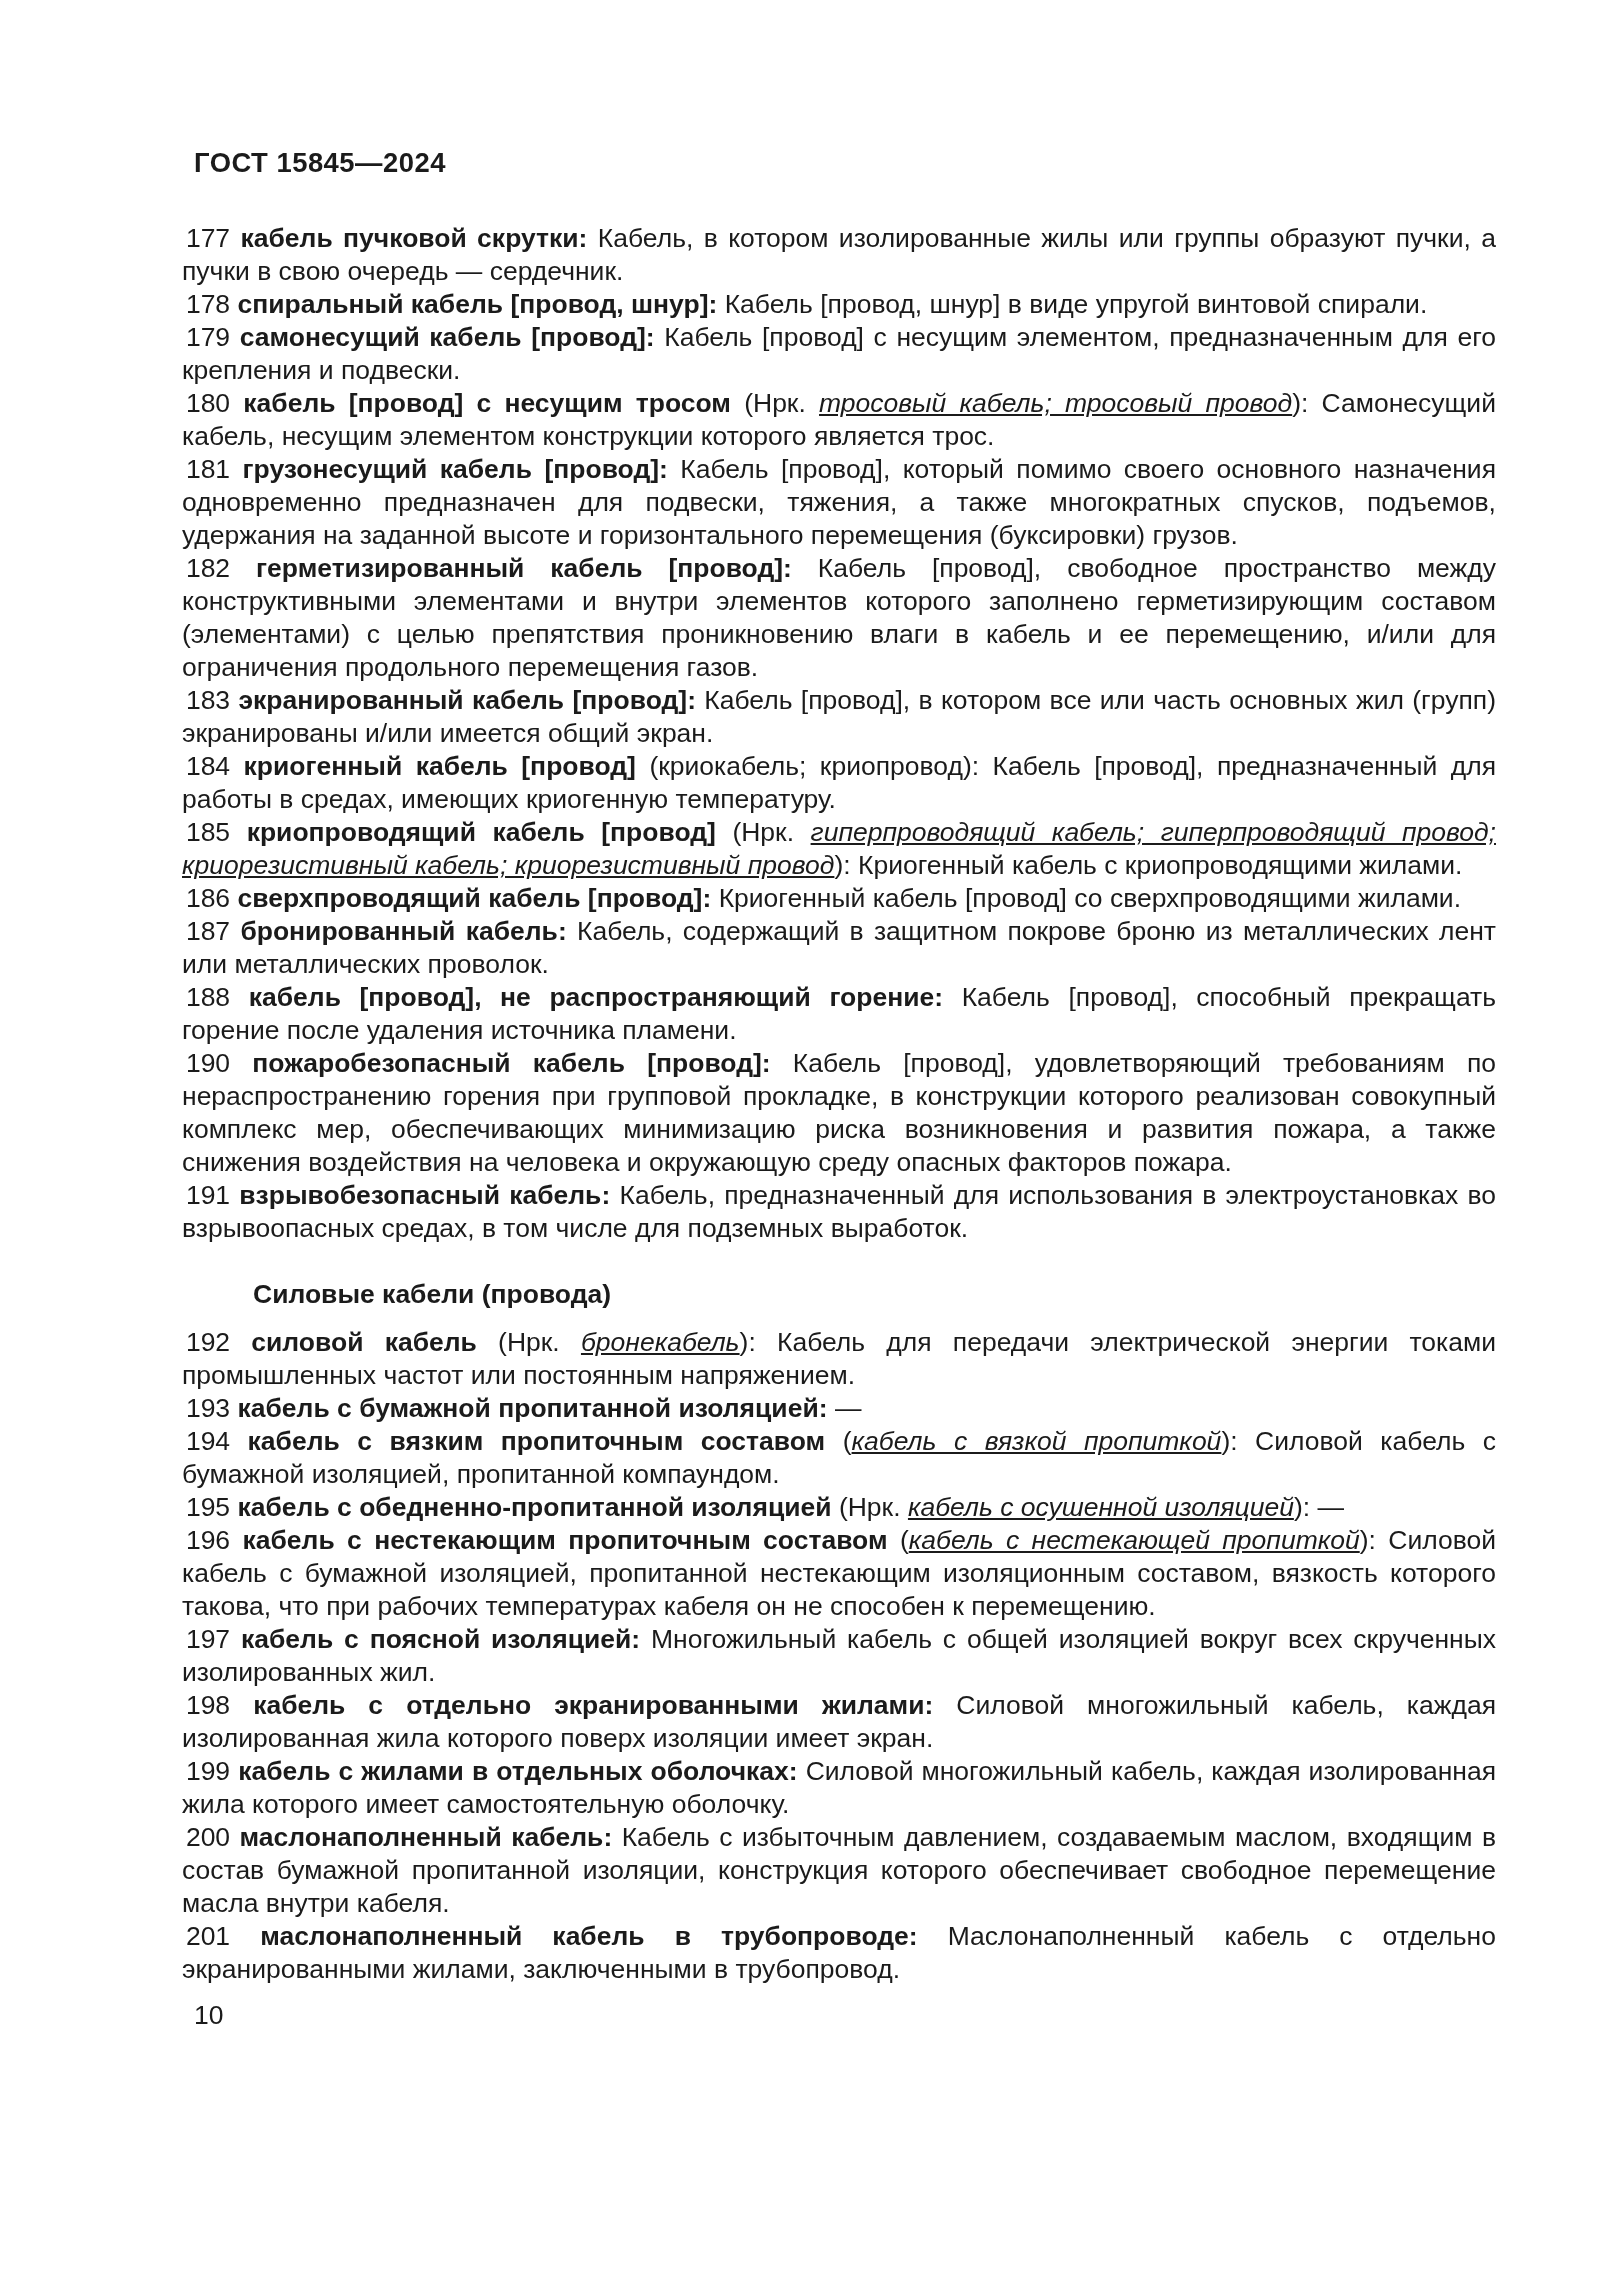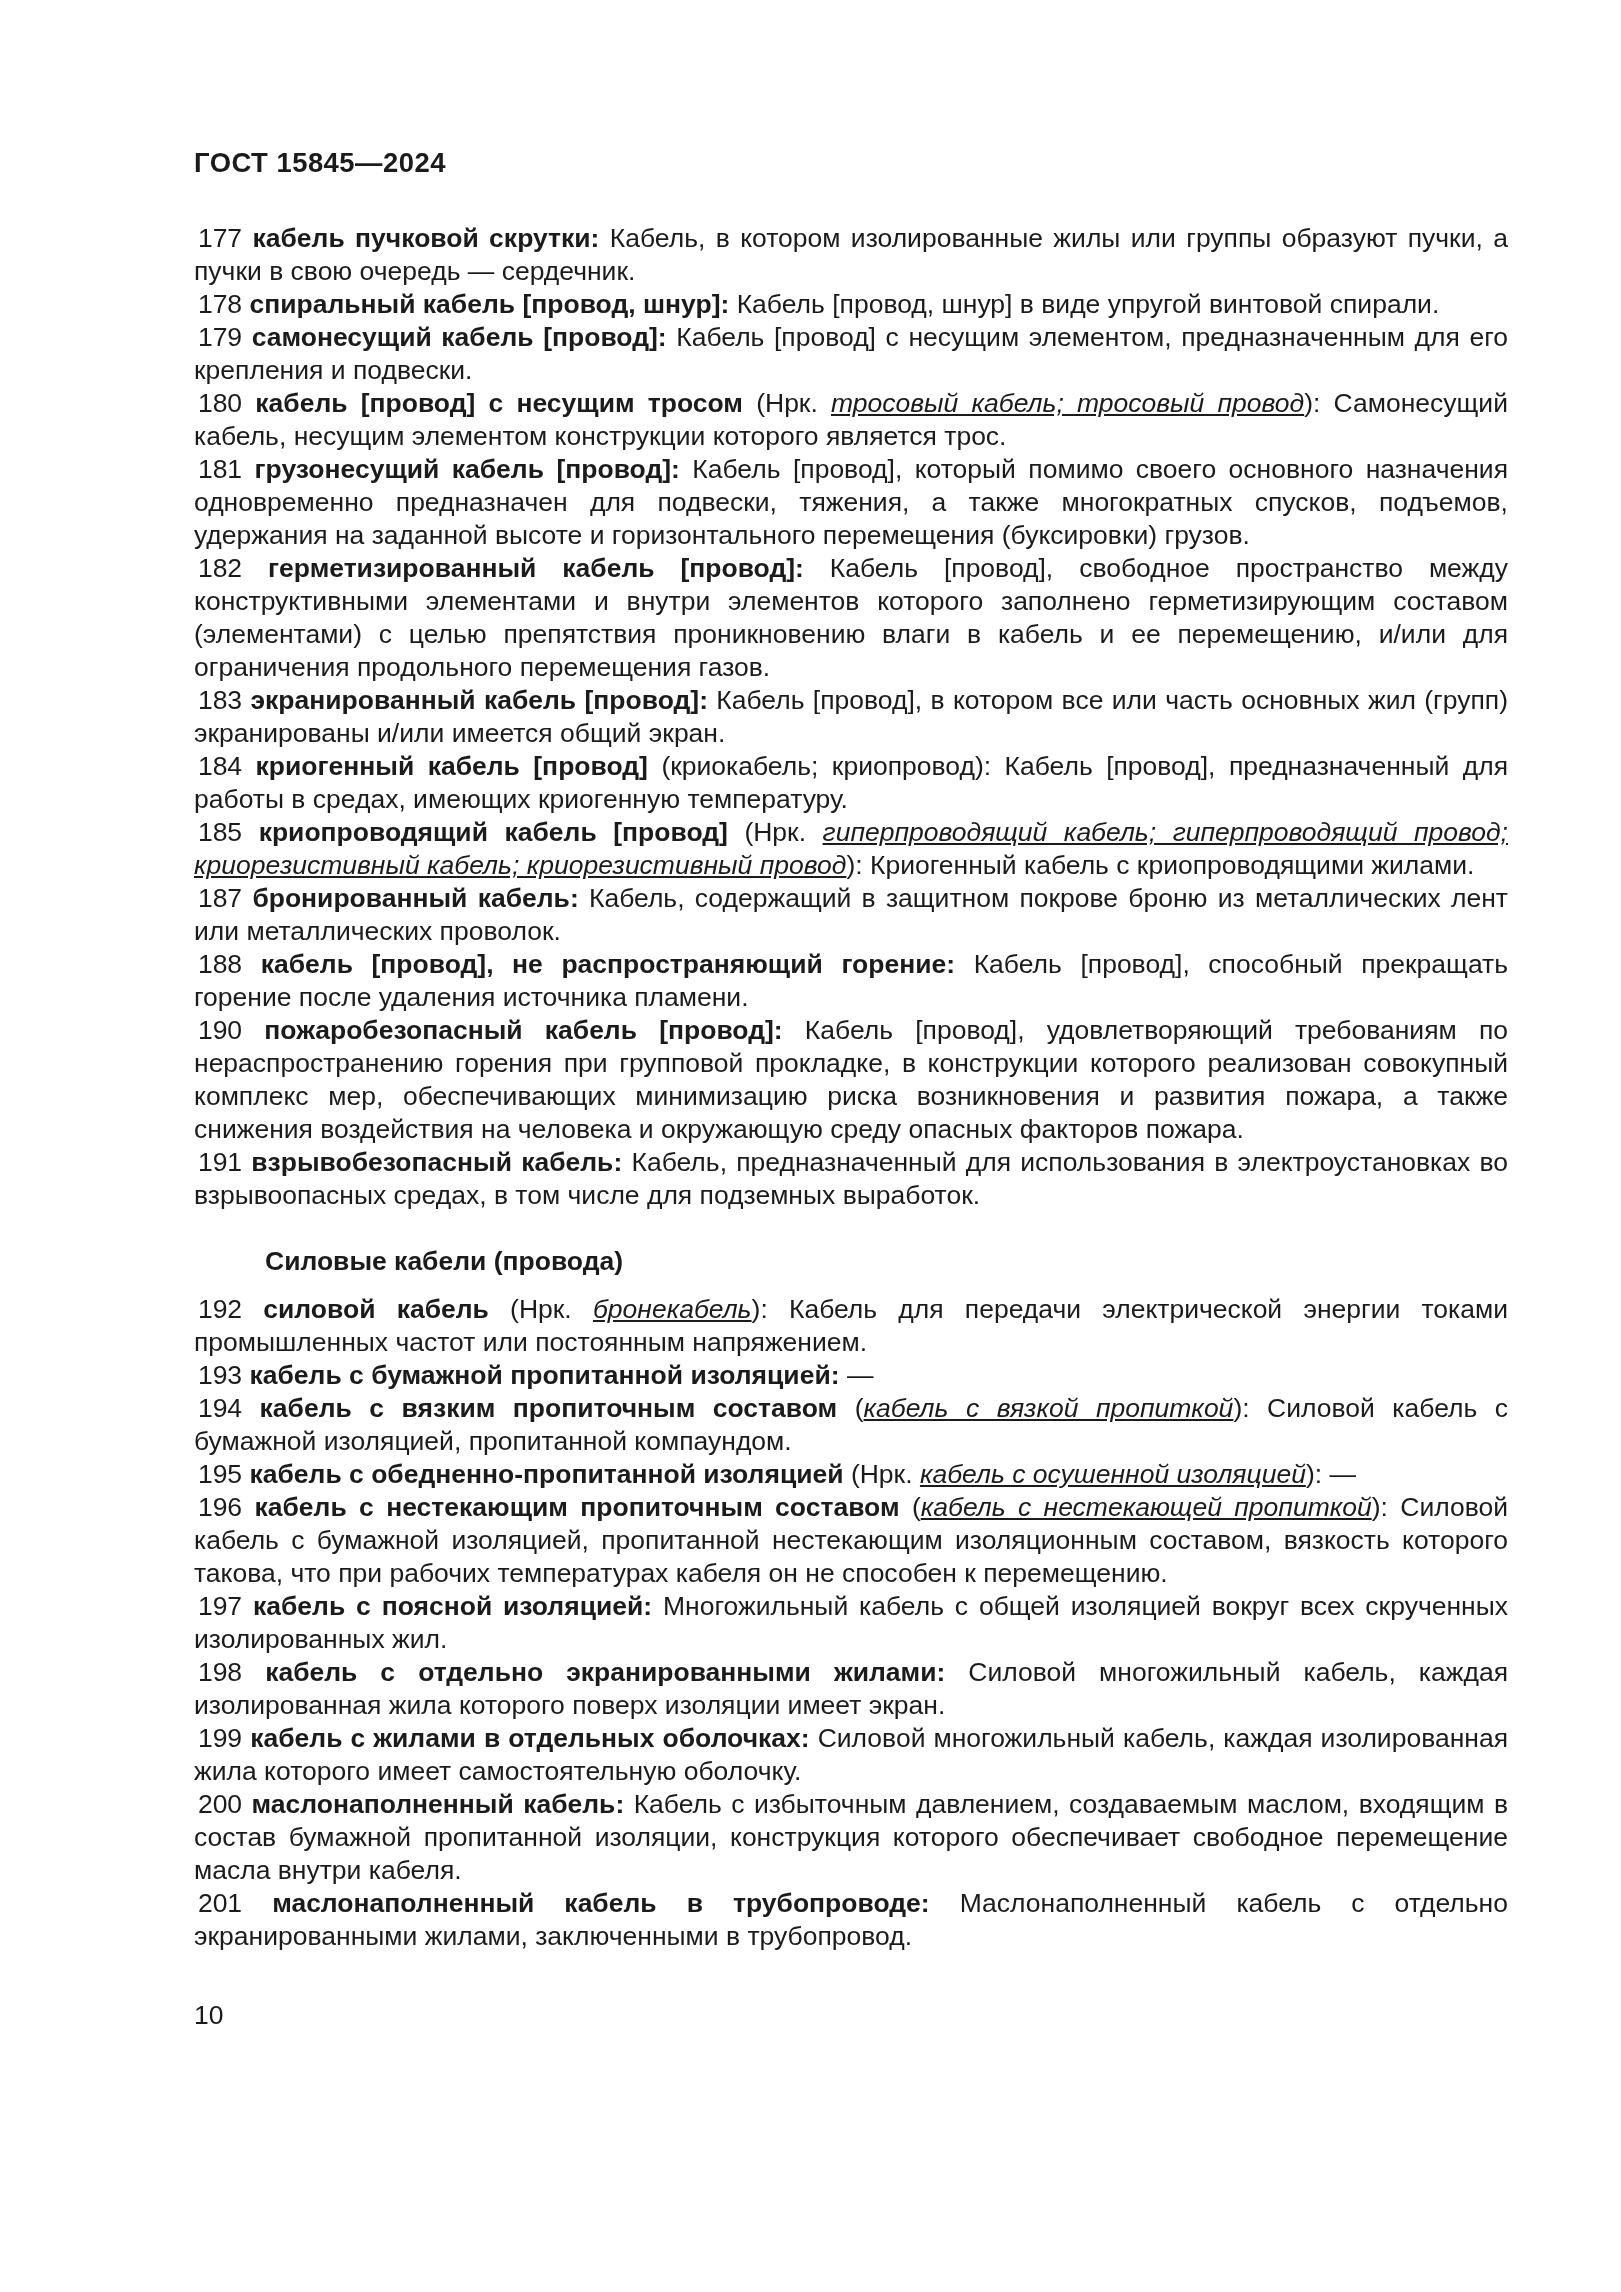--- a/index.html
+++ b/index.html
@@ -15,21 +15,21 @@
   .doc-header {
     position: absolute;
     left: 194px;
     top: 147px;
     font-size: 27.4px;
     font-weight: bold;
     letter-spacing: 0.5px;
   }
   .content {
     position: absolute;
-    left: 194px;
+    left: 182px;
     top: 222px;
     width: 1314px;
   }
   .entry {
     margin: 0;
     font-size: 26.5px;
     line-height: 33px;
     text-align: justify;
     text-indent: 3.9px;
   }
@@ -61,20 +61,21 @@
     <div id="entries-general">
         <p class="entry"><span class="n">177 </span><span class="b">кабель пучковой скрутки: </span><span class="n">Кабель, в котором изолированные жилы или группы образуют пучки, а пучки в свою очередь — сердечник.</span></p>
         <p class="entry"><span class="n">178 </span><span class="b">спиральный кабель [провод, шнур]: </span><span class="n">Кабель [провод, шнур] в виде упругой винтовой спирали.</span></p>
         <p class="entry"><span class="n">179 </span><span class="b">самонесущий кабель [провод]: </span><span class="n">Кабель [провод] с несущим элементом, предназначенным для его крепления и подвески.</span></p>
         <p class="entry"><span class="n">180 </span><span class="b">кабель [провод] с несущим тросом </span><span class="n">(Нрк. </span><span class="i">тросовый кабель; тросовый провод</span><span class="n">): Самонесущий кабель, несущим элементом конструкции которого является трос.</span></p>
         <p class="entry"><span class="n">181 </span><span class="b">грузонесущий кабель [провод]: </span><span class="n">Кабель [провод], который помимо своего основного назначения одновременно предназначен для подвески, тяжения, а также многократных спусков, подъемов, удержания на заданной высоте и горизонтального перемещения (буксировки) грузов.</span></p>
         <p class="entry"><span class="n">182 </span><span class="b">герметизированный кабель [провод]: </span><span class="n">Кабель [провод], свободное пространство между конструктивными элементами и внутри элементов которого заполнено герметизирующим составом (элементами) с целью препятствия проникновению влаги в кабель и ее перемещению, и/или для ограничения продольного перемещения газов.</span></p>
         <p class="entry"><span class="n">183 </span><span class="b">экранированный кабель [провод]: </span><span class="n">Кабель [провод], в котором все или часть основных жил (групп) экранированы и/или имеется общий экран.</span></p>
         <p class="entry"><span class="n">184 </span><span class="b">криогенный кабель [провод] </span><span class="n">(криокабель; криопровод): Кабель [провод], предназначенный для работы в средах, имеющих криогенную температуру.</span></p>
         <p class="entry"><span class="n">185 </span><span class="b">криопроводящий кабель [провод] </span><span class="n">(Нрк. </span><span class="i">гиперпроводящий кабель; гиперпроводящий провод; криорезистивный кабель; криорезистивный провод</span><span class="n">): Криогенный кабель с криопроводящими жилами.</span></p>
+        <p class="entry"><span class="n">186 </span><span class="b">сверхпроводящий кабель [провод]: </span><span class="n">Криогенный кабель [провод] со сверхпроводящими жилами.</span></p>
         <p class="entry"><span class="n">187 </span><span class="b">бронированный кабель: </span><span class="n">Кабель, содержащий в защитном покрове броню из металлических лент или металлических проволок.</span></p>
         <p class="entry"><span class="n">188 </span><span class="b">кабель [провод], не распространяющий горение: </span><span class="n">Кабель [провод], способный прекращать горение после удаления источника пламени.</span></p>
         <p class="entry"><span class="n">190 </span><span class="b">пожаробезопасный кабель [провод]: </span><span class="n">Кабель [провод], удовлетворяющий требованиям по нераспространению горения при групповой прокладке, в конструкции которого реализован совокупный комплекс мер, обеспечивающих минимизацию риска возникновения и развития пожара, а также снижения воздействия на человека и окружающую среду опасных факторов пожара.</span></p>
         <p class="entry"><span class="n">191 </span><span class="b">взрывобезопасный кабель: </span><span class="n">Кабель, предназначенный для использования в электроустановках во взрывоопасных средах, в том числе для подземных выработок.</span></p>
       </div>
 
     <div class="subheading">Силовые кабели (провода)</div>
 
     <div id="entries-power">
         <p class="entry"><span class="n">192 </span><span class="b">силовой кабель </span><span class="n">(Нрк. </span><span class="i">бронекабель</span><span class="n">): Кабель для передачи электрической энергии токами промышленных частот или постоянным напряжением.</span></p>

